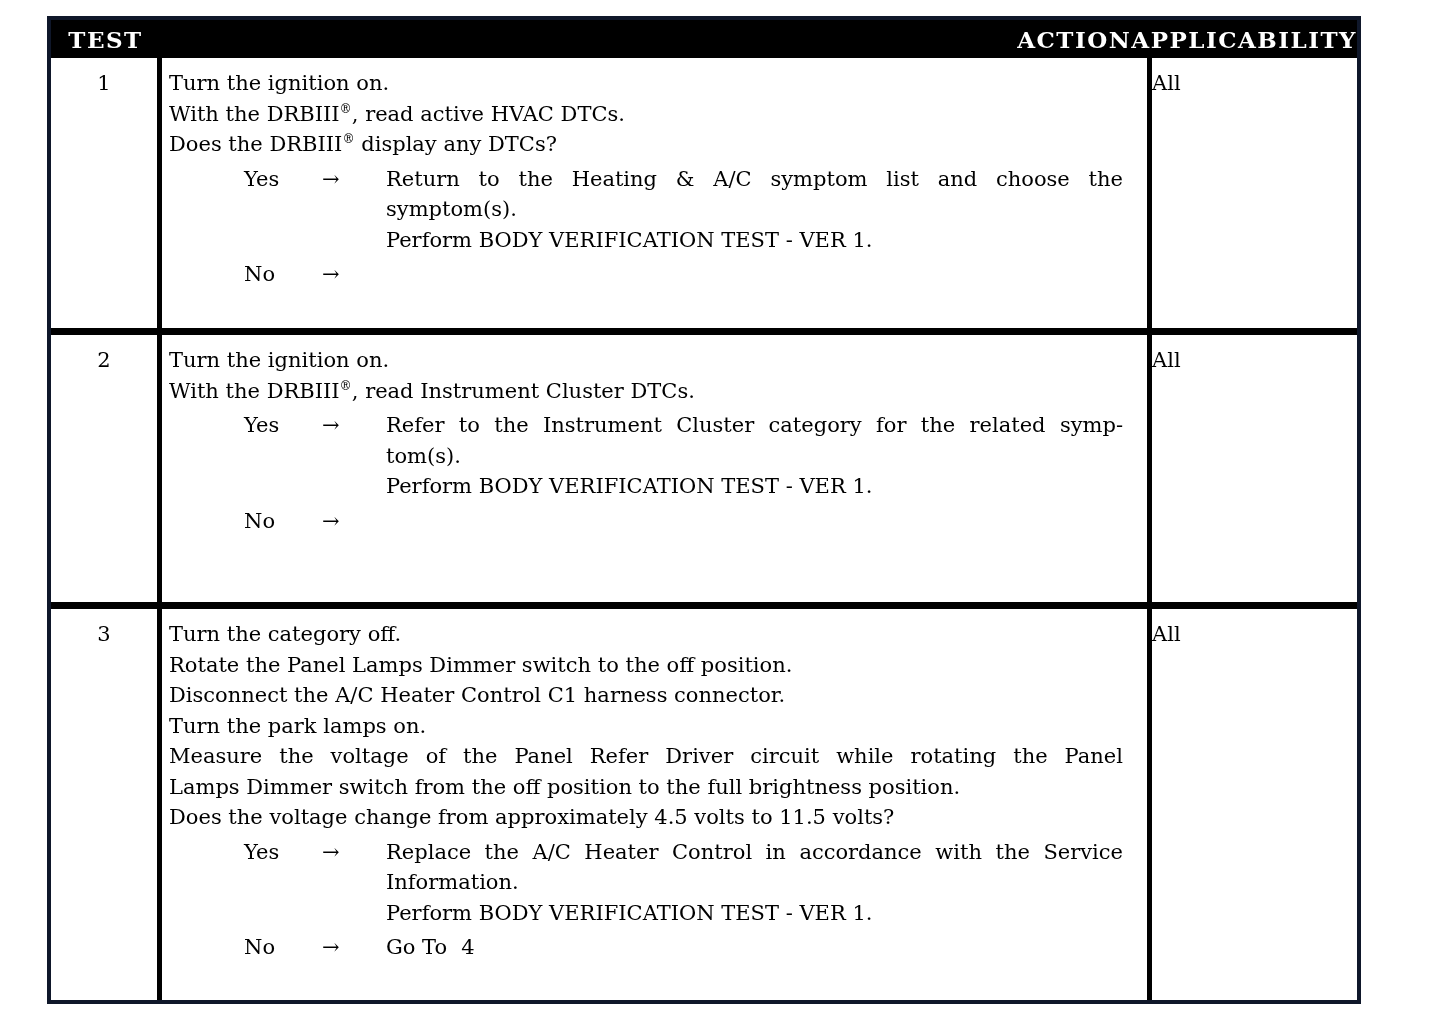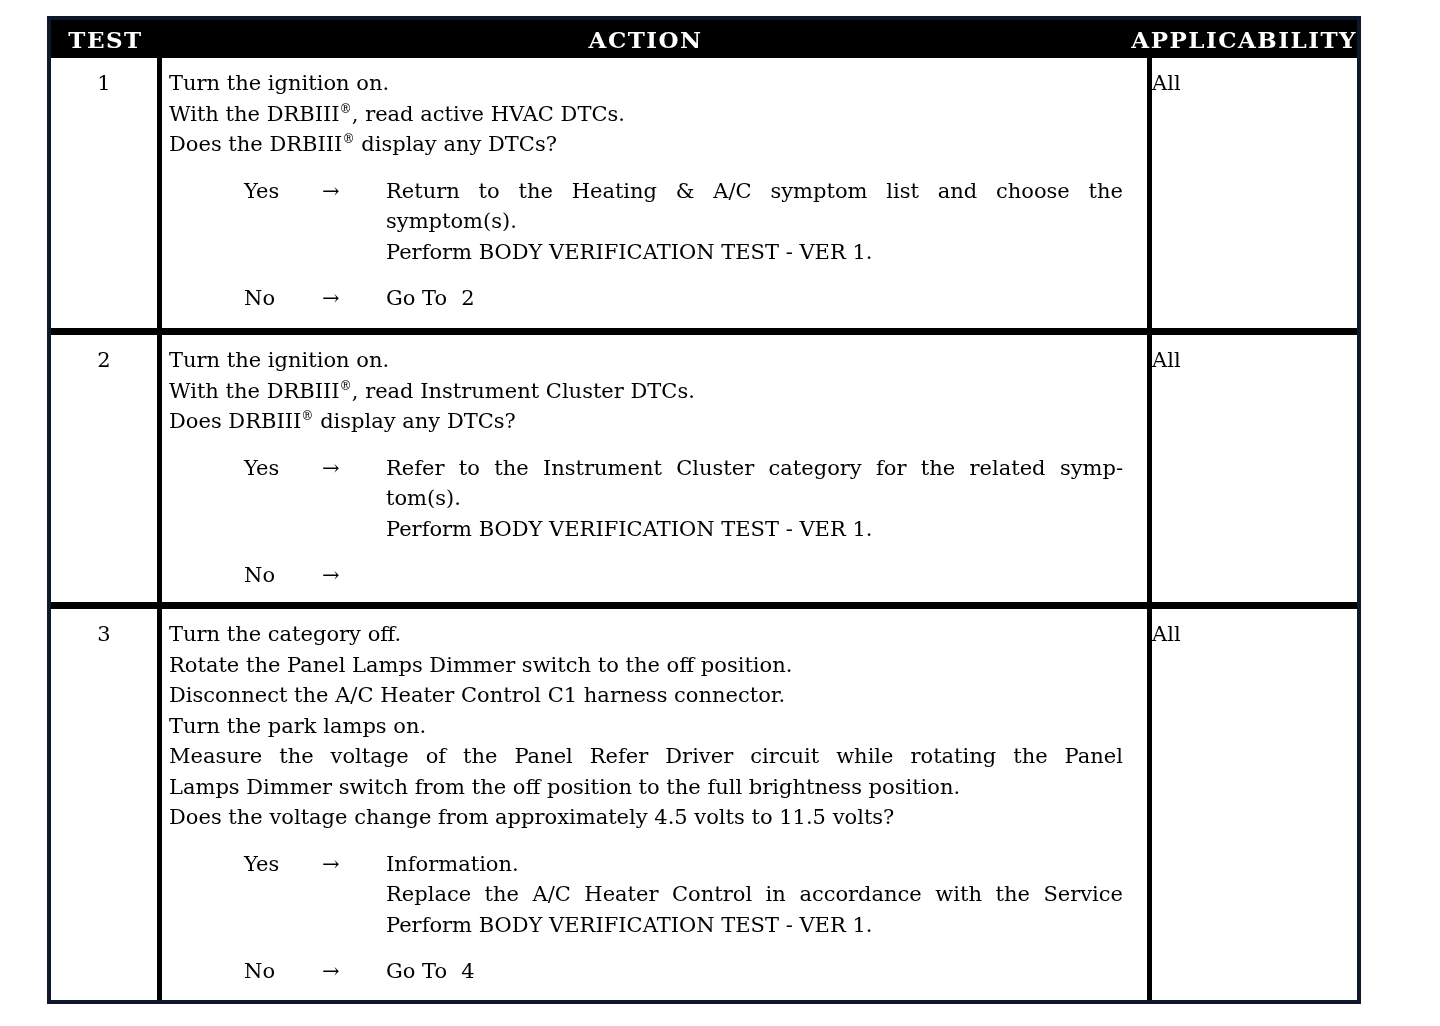--- a/index.html
+++ b/index.html
@@ -25,21 +25,21 @@
     display: flex;
     background: #000000;
     color: #ffffff;
     height: 38px;
     align-items: center;
     font-weight: bold;
     font-size: 23px;
     letter-spacing: 1.5px;
   }
   .h-test  { width: 111px; text-align: center; }
-  .h-action{ width: 990px; text-align: center; }
+  .h-action{ width: 990px; text-align: right; }
   .h-appl  { flex: 1; text-align: center; }
   
   .trow { display: flex; background: #ffffff; }
   .trow + .trow { border-top: 7px solid #000000; }
   .r1 { min-height: 270px; }
   .r2 { min-height: 274px; }
   .r3 { min-height: 398px; }
   .c-test {
     width: 111px;
     border-right: 5px solid #000000;
@@ -56,21 +56,21 @@
   }
   .c-appl {
     flex: 1;
     text-align: left;
     padding-top: 10px;
     font-size: 21px;
     line-height: 30.5px;
   }
   .ln { line-height: 30.5px; min-height: 30.5px; }
   .jl { text-align: justify; text-align-last: justify; }
-  .branch { display: flex; margin-top: 16px; padding-left: 75px; line-height: 30.5px; }
+  .branch { display: flex; margin-top: 4px; padding-left: 75px; line-height: 30.5px; }
   .b-label { width: 78px; flex: none; }
   .b-arrow { width: 64px; flex: none; }
   .b-text { flex: 1; }
   .goto-n { margin-left: 14px; }
   sup { font-size: 58%; vertical-align: super; line-height: 0; }
 </style>
 </head>
 <body>
 
 <div class="page">
@@ -93,34 +93,30 @@
           <div class="b-arrow">→</div>
           <div class="b-text">
             <div class="ln jl">Return to the Heating &amp; A/C symptom list and choose the</div>
             <div class="ln">symptom(s).</div>
             <div class="ln">Perform BODY VERIFICATION TEST - VER 1.</div>
           </div>
         </div>
         <div class="branch">
           <div class="b-label">No</div>
           <div class="b-arrow">→</div>
-          <div class="b-text">
-            <span>Go To</span><span class="goto-n">2</span>
-          </div>
         </div>
       </div>
       <div class="c-appl">All</div>
     </div>
 
     <div class="trow r2">
       <div class="c-test">2</div>
       <div class="c-action">
         <div class="ln">Turn the ignition on.</div>
         <div class="ln">With the DRBIII<sup>®</sup>, read Instrument Cluster DTCs.</div>
-        <div class="ln">Does DRBIII<sup>®</sup> display any DTCs?</div>
         <div class="branch">
           <div class="b-label">Yes</div>
           <div class="b-arrow">→</div>
           <div class="b-text">
             <div class="ln jl">Refer to the Instrument Cluster category for the related symp-</div>
             <div class="ln">tom(s).</div>
             <div class="ln">Perform BODY VERIFICATION TEST - VER 1.</div>
           </div>
         </div>
         <div class="branch">
@@ -138,22 +134,22 @@
         <div class="ln">Rotate the Panel Lamps Dimmer switch to the off position.</div>
         <div class="ln">Disconnect the A/C Heater Control C1 harness connector.</div>
         <div class="ln">Turn the park lamps on.</div>
         <div class="ln jl">Measure the voltage of the Panel Refer Driver circuit while rotating the Panel</div>
         <div class="ln">Lamps Dimmer switch from the off position to the full brightness position.</div>
         <div class="ln">Does the voltage change from approximately 4.5 volts to 11.5 volts?</div>
         <div class="branch">
           <div class="b-label">Yes</div>
           <div class="b-arrow">→</div>
           <div class="b-text">
+            <div class="ln jl">Replace the A/C Heater Control in accordance with the Service</div>
             <div class="ln">Information.</div>
-            <div class="ln jl">Replace the A/C Heater Control in accordance with the Service</div>
             <div class="ln">Perform BODY VERIFICATION TEST - VER 1.</div>
           </div>
         </div>
         <div class="branch">
           <div class="b-label">No</div>
           <div class="b-arrow">→</div>
           <div class="b-text">
             <span>Go To</span><span class="goto-n">4</span>
           </div>
         </div>

